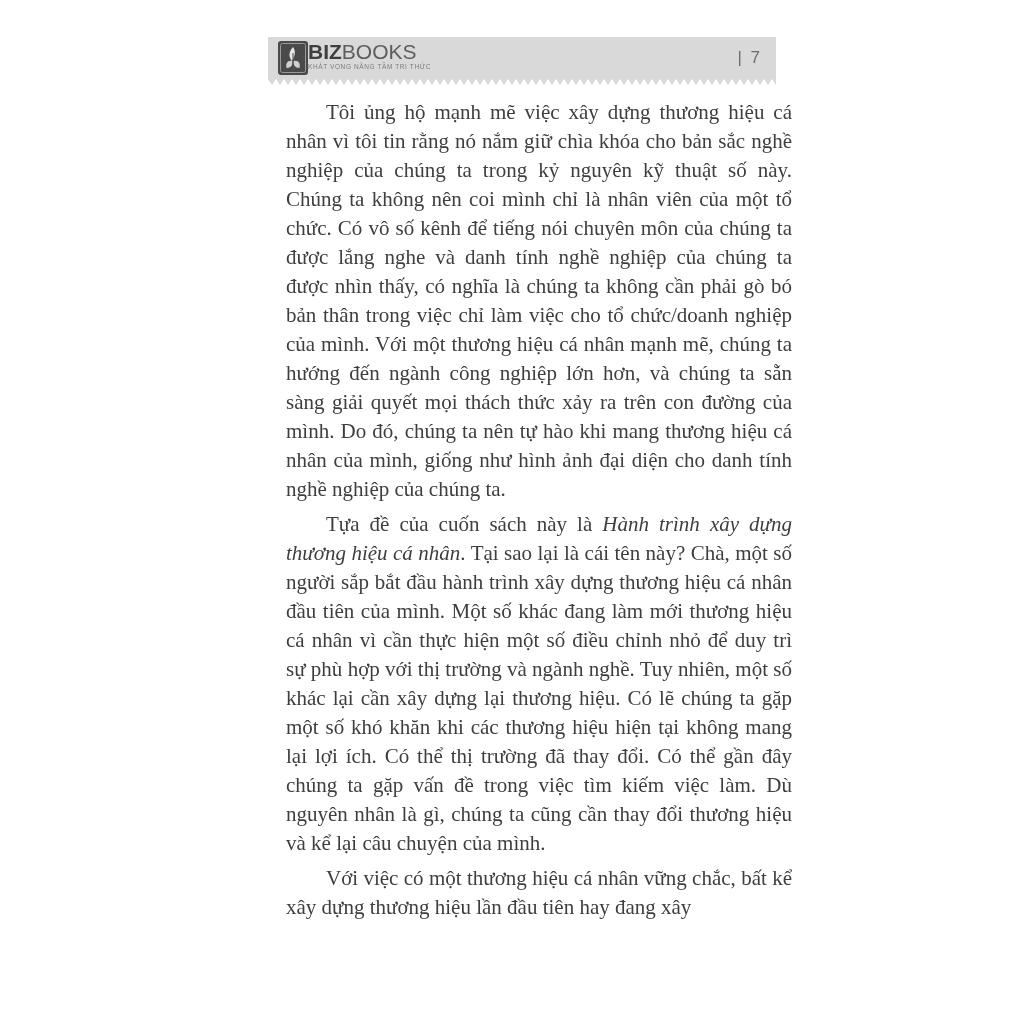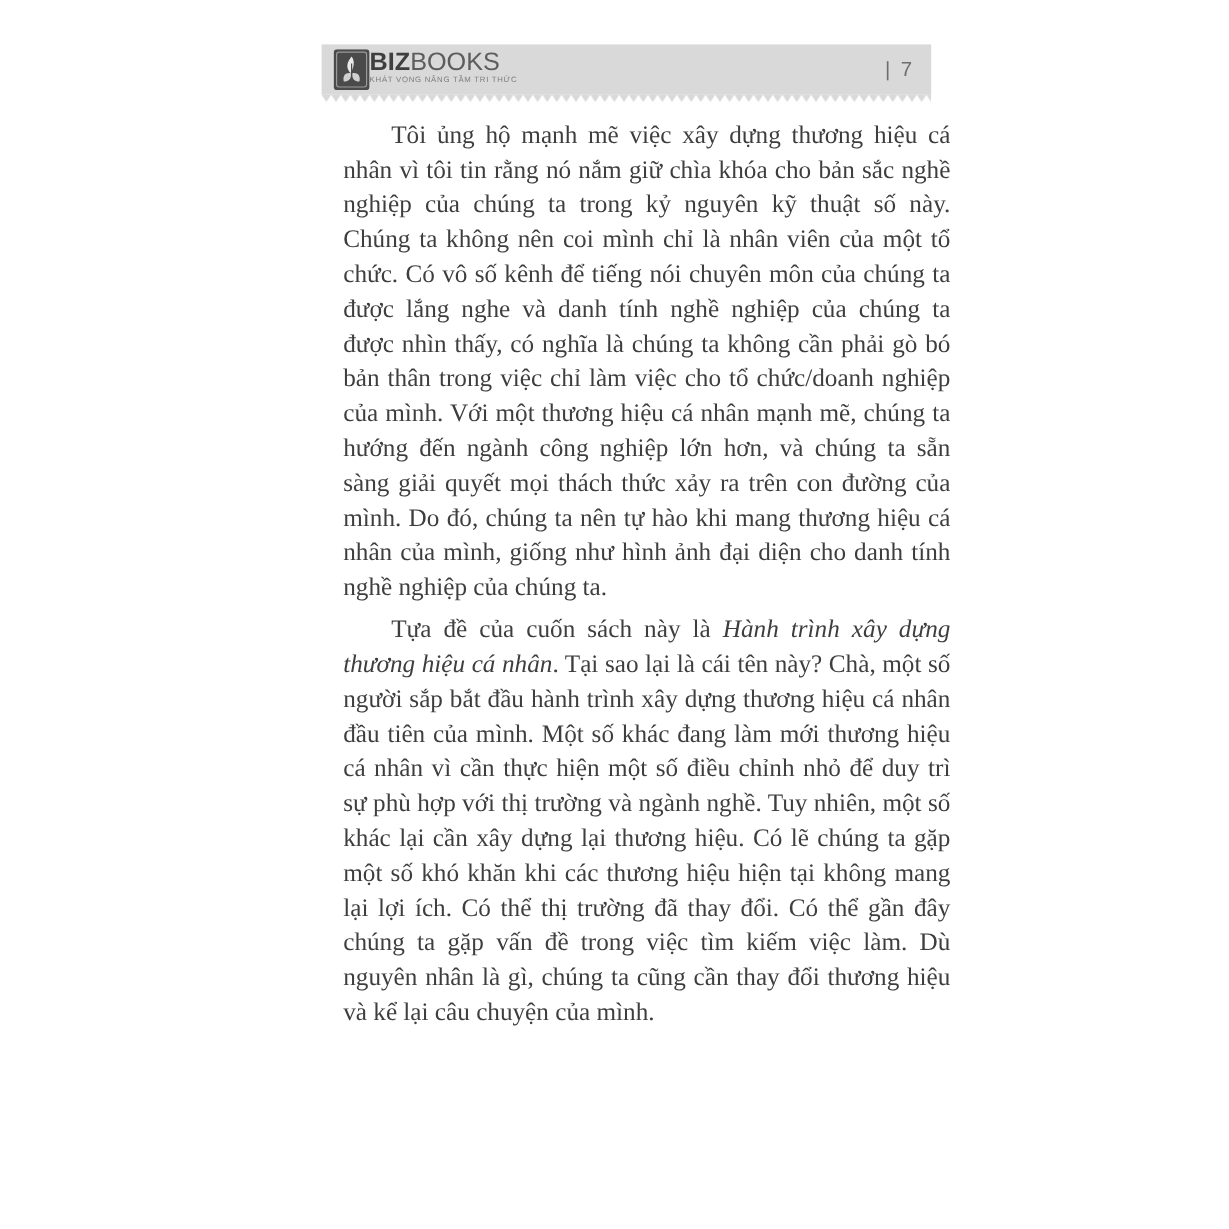--- a/index.html
+++ b/index.html
@@ -122,15 +122,16 @@
       <pattern id="teeth" width="8" height="7" patternUnits="userSpaceOnUse">
         <path d="M0,0 L4,6 L8,0 Z" fill="#d9d9d9"></path>
       </pattern>
     </defs>
     <rect width="508" height="7" fill="url(#teeth)"></rect>
   </svg>
 
   <div class="body-text">
     <p>Tôi ủng hộ mạnh mẽ việc xây dựng thương hiệu cá nhân vì tôi tin rằng nó nắm giữ chìa khóa cho bản sắc nghề nghiệp của chúng ta trong kỷ nguyên kỹ thuật số này. Chúng ta không nên coi mình chỉ là nhân viên của một tổ chức. Có vô số kênh để tiếng nói chuyên môn của chúng ta được lắng nghe và danh tính nghề nghiệp của chúng ta được nhìn thấy, có nghĩa là chúng ta không cần phải gò bó bản thân trong việc chỉ làm việc cho tổ chức/doanh nghiệp của mình. Với một thương hiệu cá nhân mạnh mẽ, chúng ta hướng đến ngành công nghiệp lớn hơn, và chúng ta sẵn sàng giải quyết mọi thách thức xảy ra trên con đường của mình. Do đó, chúng ta nên tự hào khi mang thương hiệu cá nhân của mình, giống như hình ảnh đại diện cho danh tính nghề nghiệp của chúng ta.</p>
     <p><span>Tựa đề của cuốn sách này là </span><em class="book-title">Hành trình xây dựng thương hiệu cá nhân</em><span>. Tại sao lại là cái tên này? Chà, một số người sắp bắt đầu hành trình xây dựng thương hiệu cá nhân đầu tiên của mình. Một số khác đang làm mới thương hiệu cá nhân vì cần thực hiện một số điều chỉnh nhỏ để duy trì sự phù hợp với thị trường và ngành nghề. Tuy nhiên, một số khác lại cần xây dựng lại thương hiệu. Có lẽ chúng ta gặp một số khó khăn khi các thương hiệu hiện tại không mang lại lợi ích. Có thể thị trường đã thay đổi. Có thể gần đây chúng ta gặp vấn đề trong việc tìm kiếm việc làm. Dù nguyên nhân là gì, chúng ta cũng cần thay đổi thương hiệu và kể lại câu chuyện của mình.</span></p>
+    <p>Với việc có một thương hiệu cá nhân vững chắc, bất kể xây dựng thương hiệu lần đầu tiên hay đang xây</p>
   </div>
 
 </div>
 
 </body></html>

